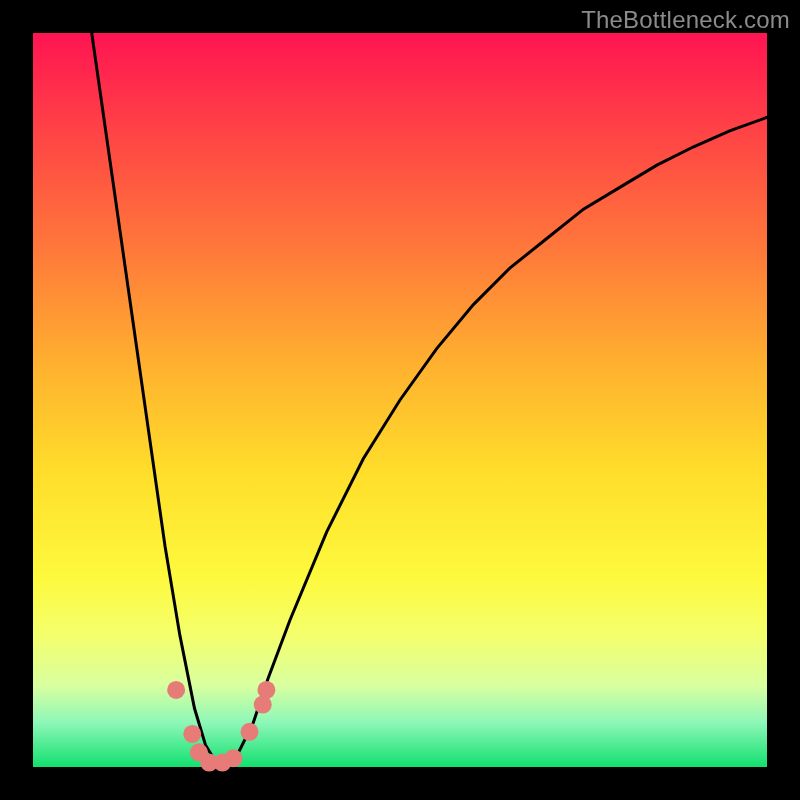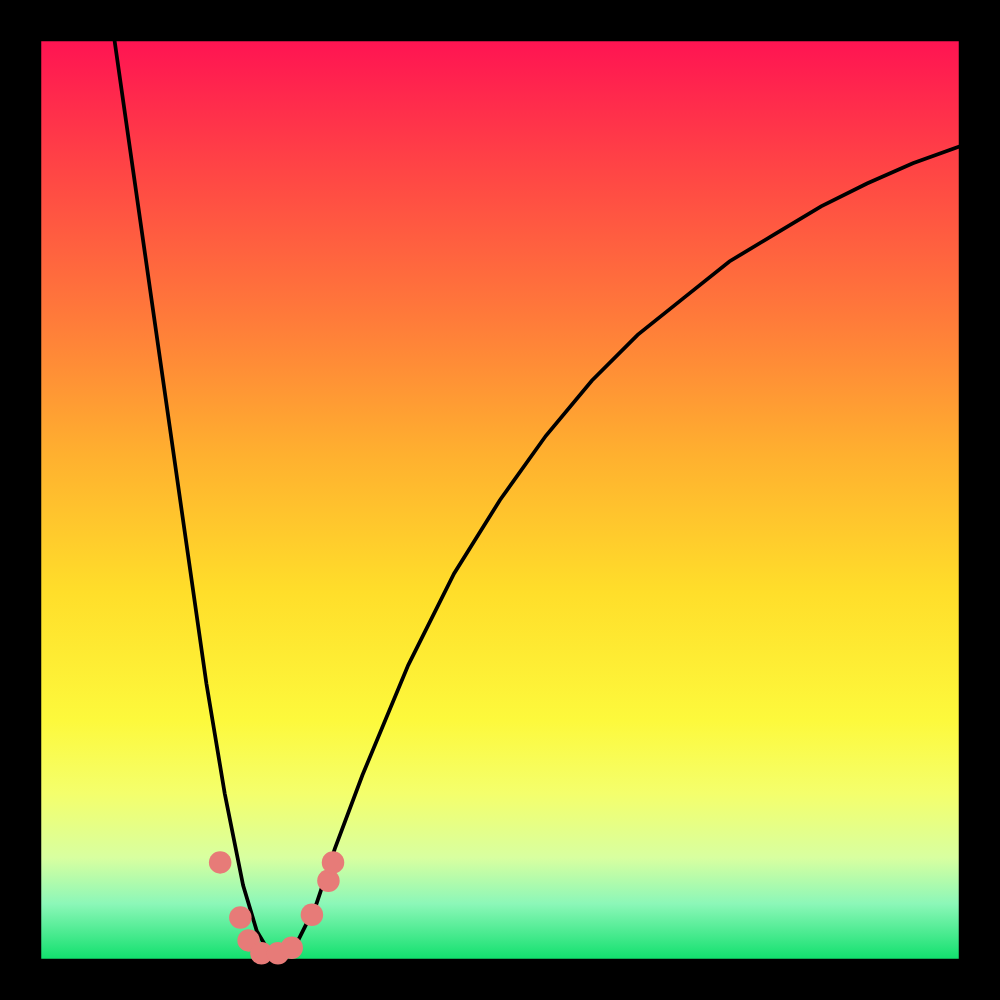--- a/index.html
+++ b/index.html
@@ -73,13 +73,14 @@
           <circle cx="165.88" cy="719.32" r="9" fill="#e77b78"></circle>
           <circle cx="176.16" cy="729.60" r="9" fill="#e77b78"></circle>
           <circle cx="189.37" cy="729.60" r="9" fill="#e77b78"></circle>
           <circle cx="200.38" cy="725.19" r="9" fill="#e77b78"></circle>
           <circle cx="216.53" cy="698.77" r="9" fill="#e77b78"></circle>
           <circle cx="229.74" cy="671.61" r="9" fill="#e77b78"></circle>
           <circle cx="233.41" cy="656.93" r="9" fill="#e77b78"></circle>
         </g>
     </svg>
   </div>
+  <div class="watermark">TheBottleneck.com</div>
 </div>
 
 </body></html>

